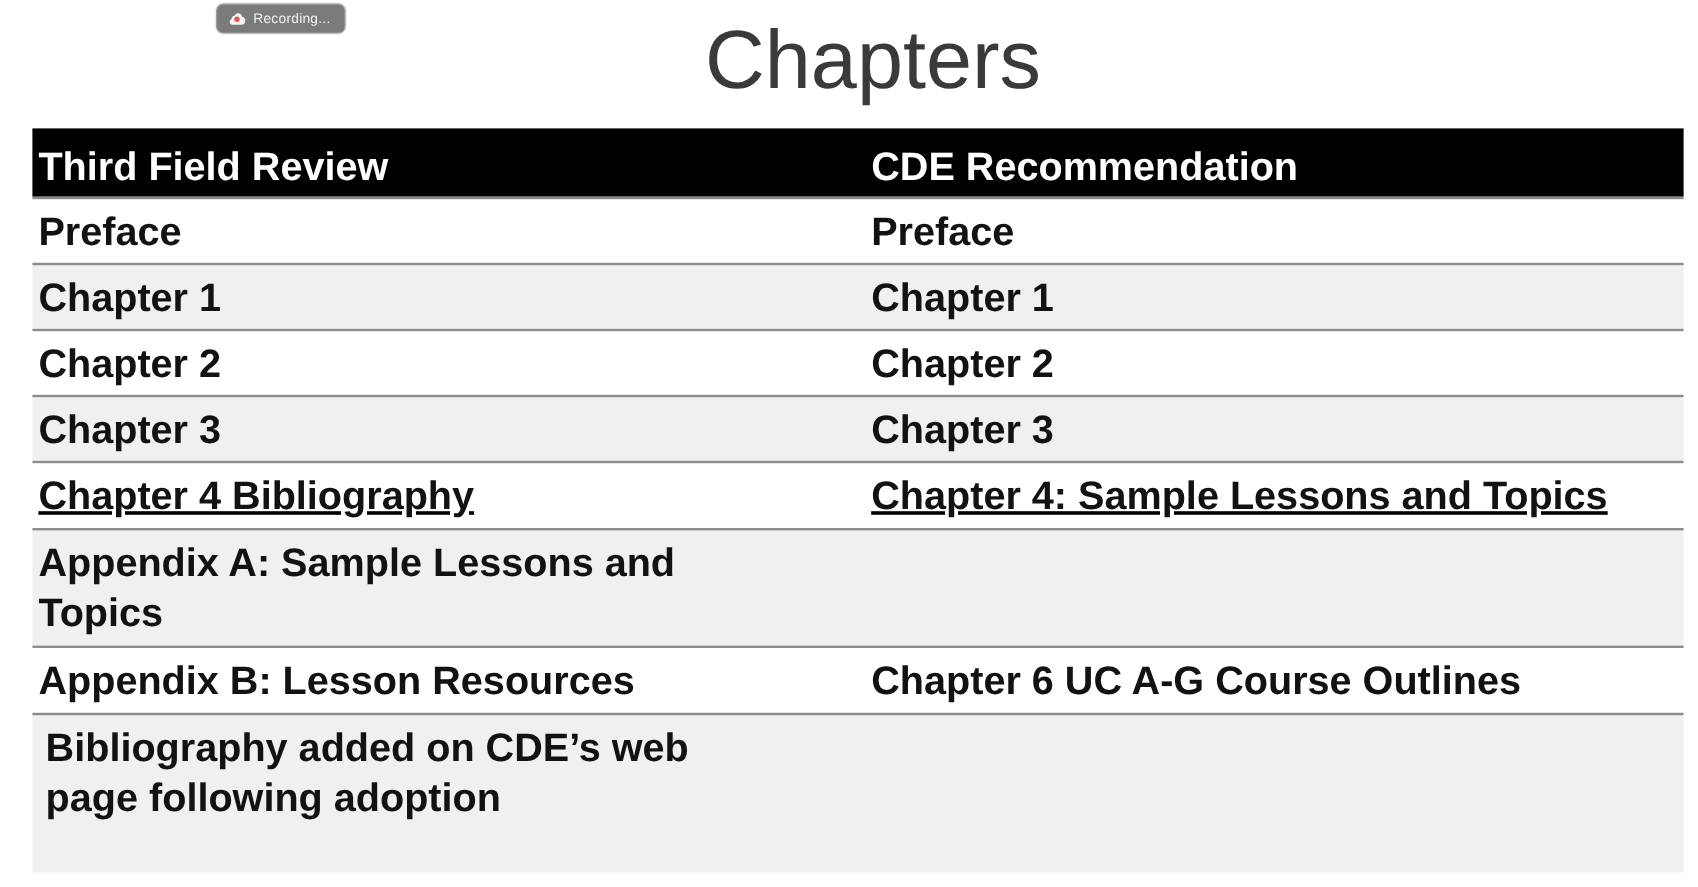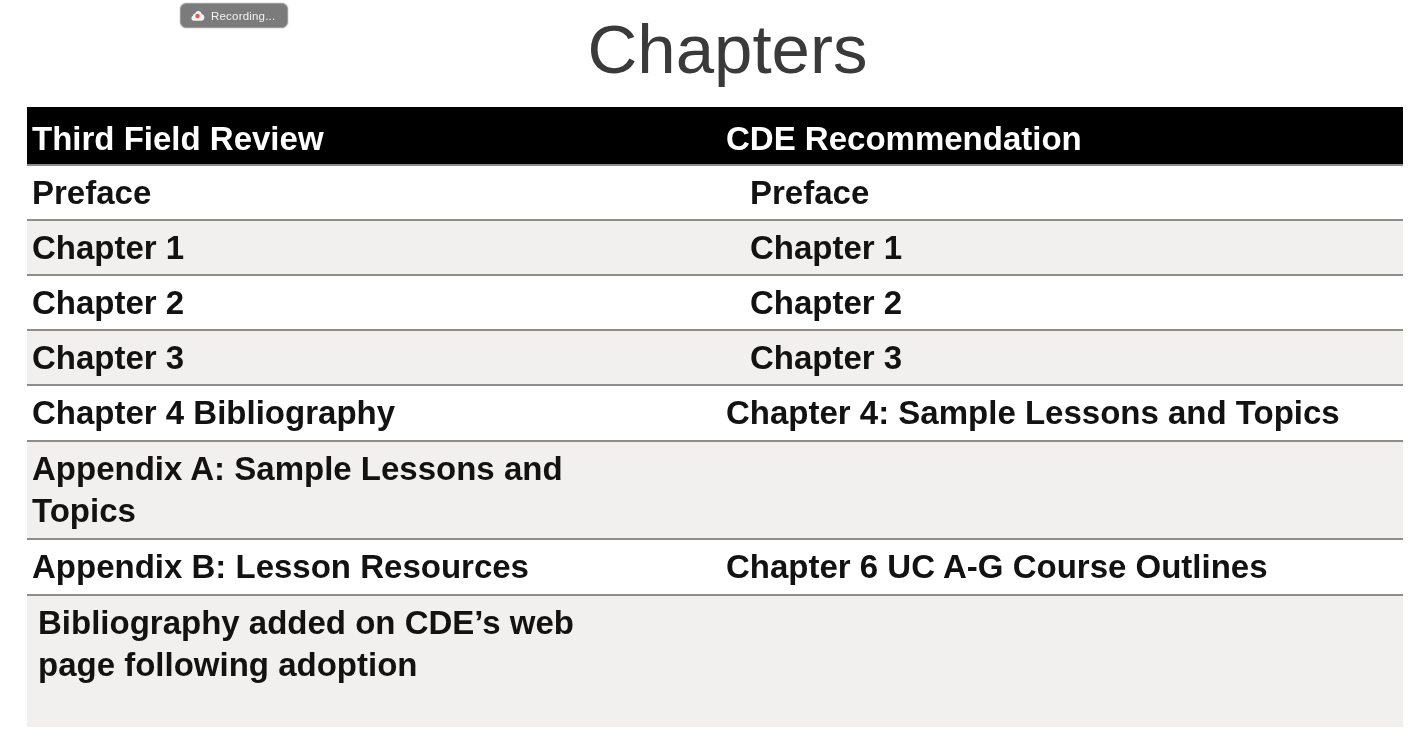--- a/index.html
+++ b/index.html
@@ -76,22 +76,22 @@
   }
   .t-cell.right { padding-left: 11px; }
 
   .t-body-row { border-top: 2px solid #8f8d8a; background: #ffffff; }
   .t-body-row:nth-child(odd) { background: #f1f0ee; }
   .t-body-row:nth-child(even) { background: #ffffff; }
   
   .row-1, .row-3, .row-5, .row-7 { background: #ffffff; }
   .row-2, .row-4, .row-6, .row-8 { background: #f1f0ee; }
 
-  .row-1, .row-2, .row-3, .row-4 { min-height: 55px; gap: 24px; }
-  .row-5 { min-height: 56px; }
+  .row-1, .row-2, .row-3, .row-4 { min-height: 55px; }
+  .row-5 { min-height: 56px; text-decoration: underline; }
   .row-6 { min-height: 98px; }
   .row-7 { min-height: 56px; }
   .row-8 { min-height: 133px; }
 
   .wrap-a { max-width: 640px; }  
   .wrap-b { max-width: 600px; }
 </style>
 </head>
 <body>
 

